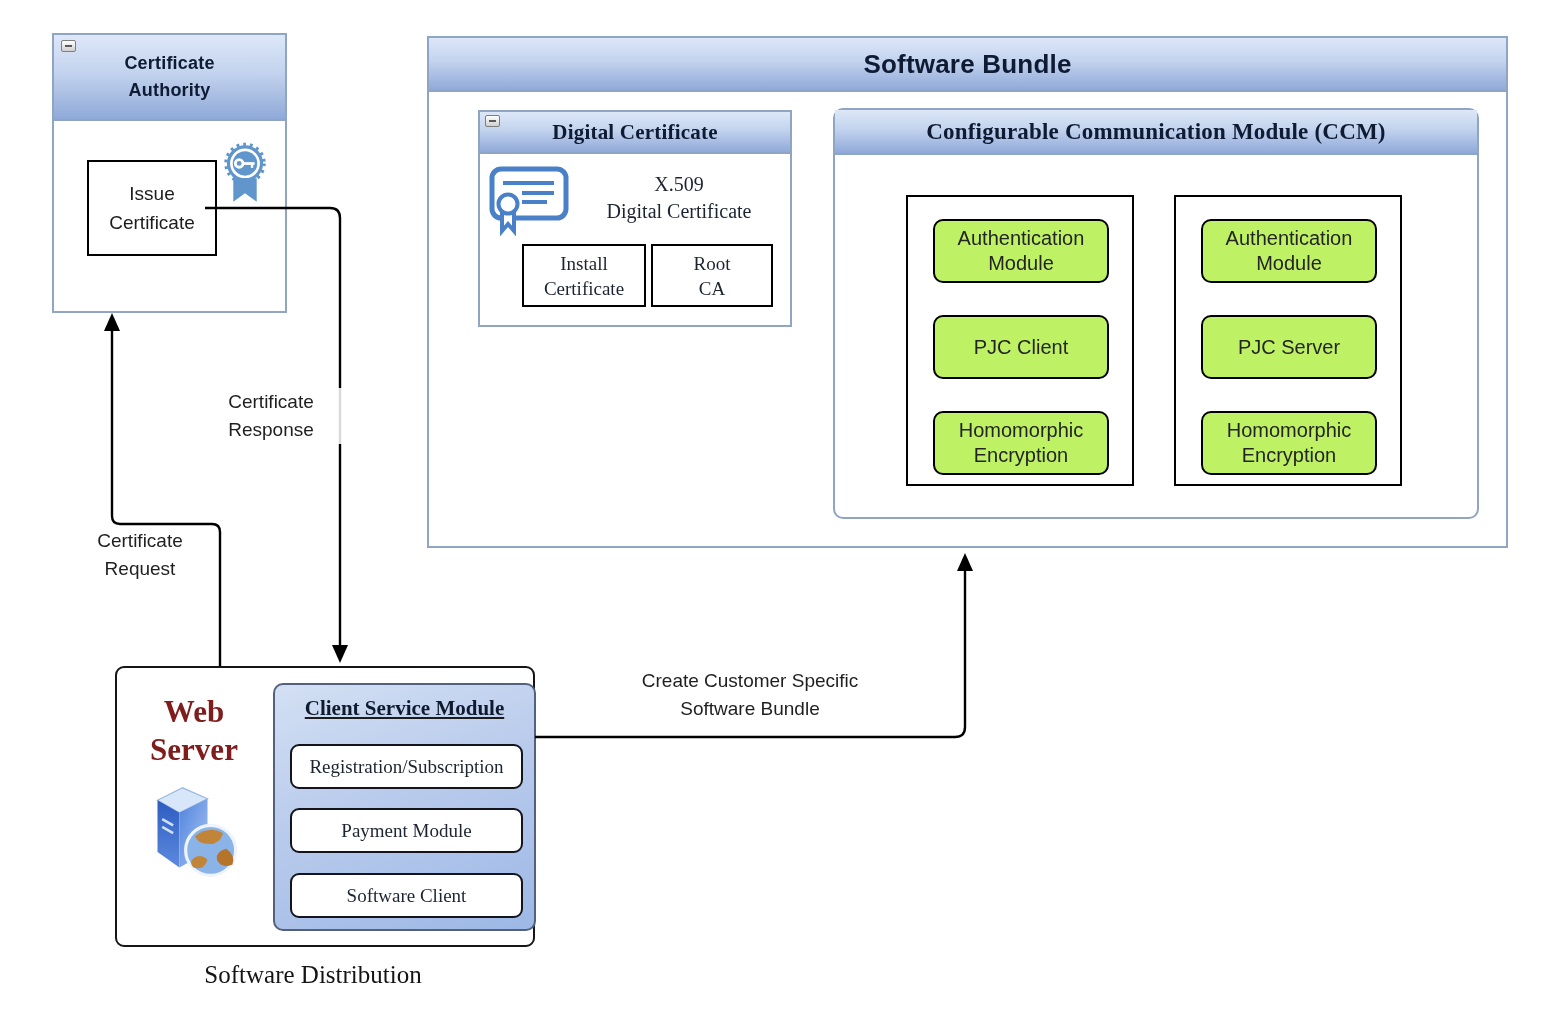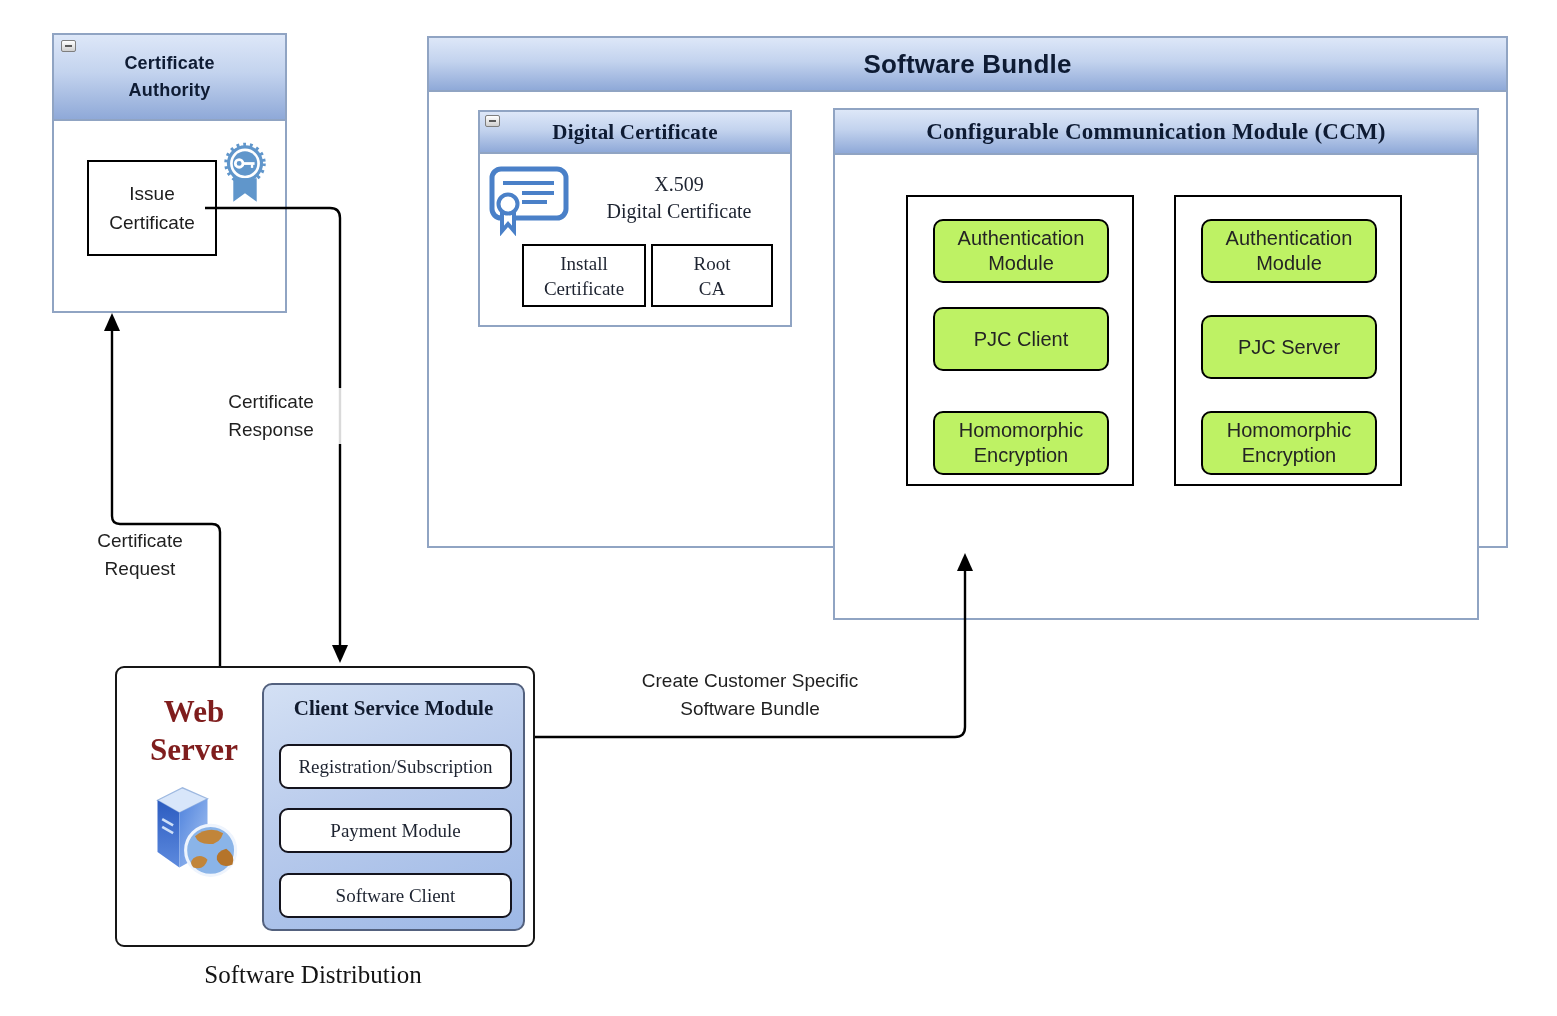--- a/index.html
+++ b/index.html
@@ -44,23 +44,24 @@
     font-size:20px; color:#242424; line-height:25px;
   }
   .group-rect { position:absolute; border:2px solid #000000; background:#ffffff; }
 
   
   #web-server {
     position:absolute; left:115px; top:666px; width:420px; height:281px;
     border:2.5px solid #161616; border-radius:9px; background:#ffffff;
   }
   #csm {
-    position:absolute; left:145px; top:15px; width:263px; height:248px;
+    position:absolute; left:156px; top:15px; width:263px; height:248px;
     border:2px solid #53617e; border-radius:10px;
     background:linear-gradient(160deg,#d3e0f4 0%, #b9cbec 45%, #9db8e6 100%);
+    text-decoration:underline;
   }
   .csm-item {
     position:absolute; left:15px; width:233px; height:45px;
     background:#ffffff; border:2.5px solid #14141e; border-radius:9px;
     display:flex; align-items:center; justify-content:center;
     font-family:"Liberation Serif", serif; font-size:19px; color:#1d2330;
   }
   .arrow-label {
     position:absolute; text-align:center; font-size:19px; line-height:28px; color:#1f1f1f;
     background:rgba(255,255,255,0.85);
@@ -116,29 +117,29 @@
         </svg>
       </span>
       <div class="serif pre center abs" style="left:92px; top:59px; width:214px; font-size:20px; line-height:27px; color:#1d2330;">X.509
 Digital Certificate</div>
       <div class="black-box serif pre" style="left:30px; top:132px; width:124px; height:63px; border-width:2.5px; font-size:19px; line-height:25px; color:#1d2330;">Install
 Certificate</div>
       <div class="black-box serif pre" style="left:159px; top:132px; width:122px; height:63px; border-width:2.5px; font-size:19px; line-height:25px; color:#1d2330;">Root
 CA</div>
     </div>
 
-    <div class="shell" style="left:404px; top:70px; width:646px; height:512px; border-width:2px;">
+    <div class="shell" style="left:404px; top:70px; width:646px; height:411px; border-width:2px;border-radius:10px;">
       <div class="shell-hd" style="height:45px;">
         <div class="sans-title serif" style="font-size:23px;">Configurable Communication Module (CCM)</div>
       </div>
 
       <div class="group-rect" style="left:71px; top:85px; width:228px; height:291px;">
         <div class="round-module pre" style="left:25px; top:22px; width:176px; height:64px;">Authentication
 Module</div>
-        <div class="round-module pre" style="left:25px; top:110px; width:176px; height:64px;">PJC Client</div>
+        <div class="round-module pre" style="left:25px; top:118px; width:176px; height:64px;">PJC Client</div>
         <div class="round-module pre" style="left:25px; top:214px; width:176px; height:64px;">Homomorphic
 Encryption</div>
       </div>
 
       <div class="group-rect" style="left:339px; top:85px; width:228px; height:291px;">
         <div class="round-module pre" style="left:25px; top:22px; width:176px; height:64px;">Authentication
 Module</div>
         <div class="round-module pre" style="left:25px; top:118px; width:176px; height:64px;">PJC Server</div>
         <div class="round-module pre" style="left:25px; top:214px; width:176px; height:64px;">Homomorphic
 Encryption</div>

